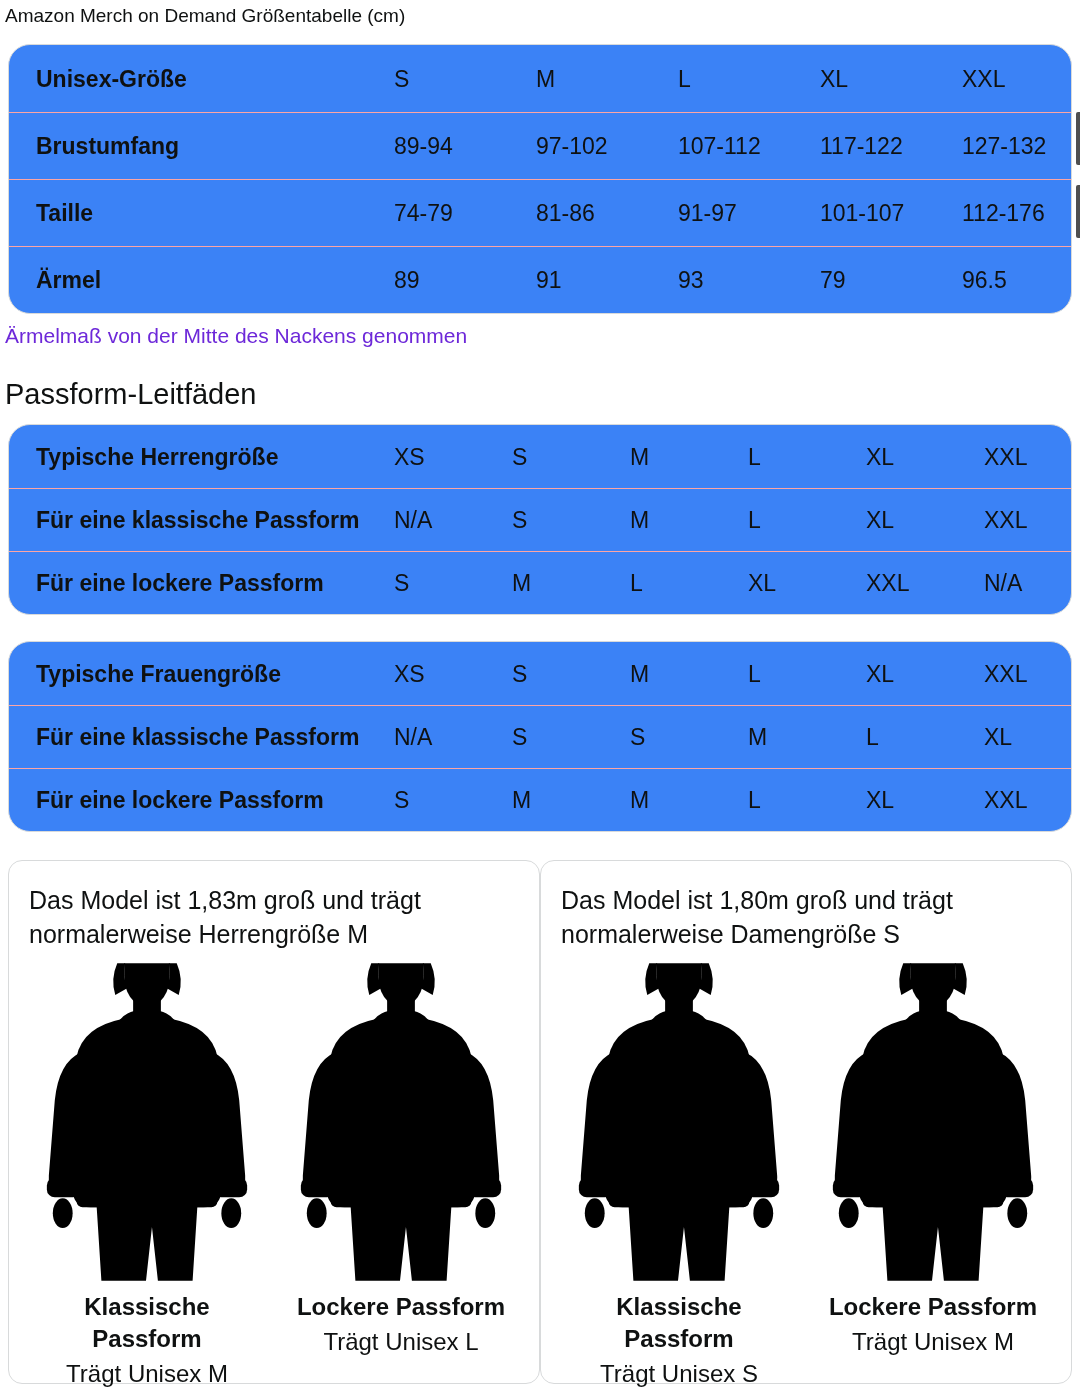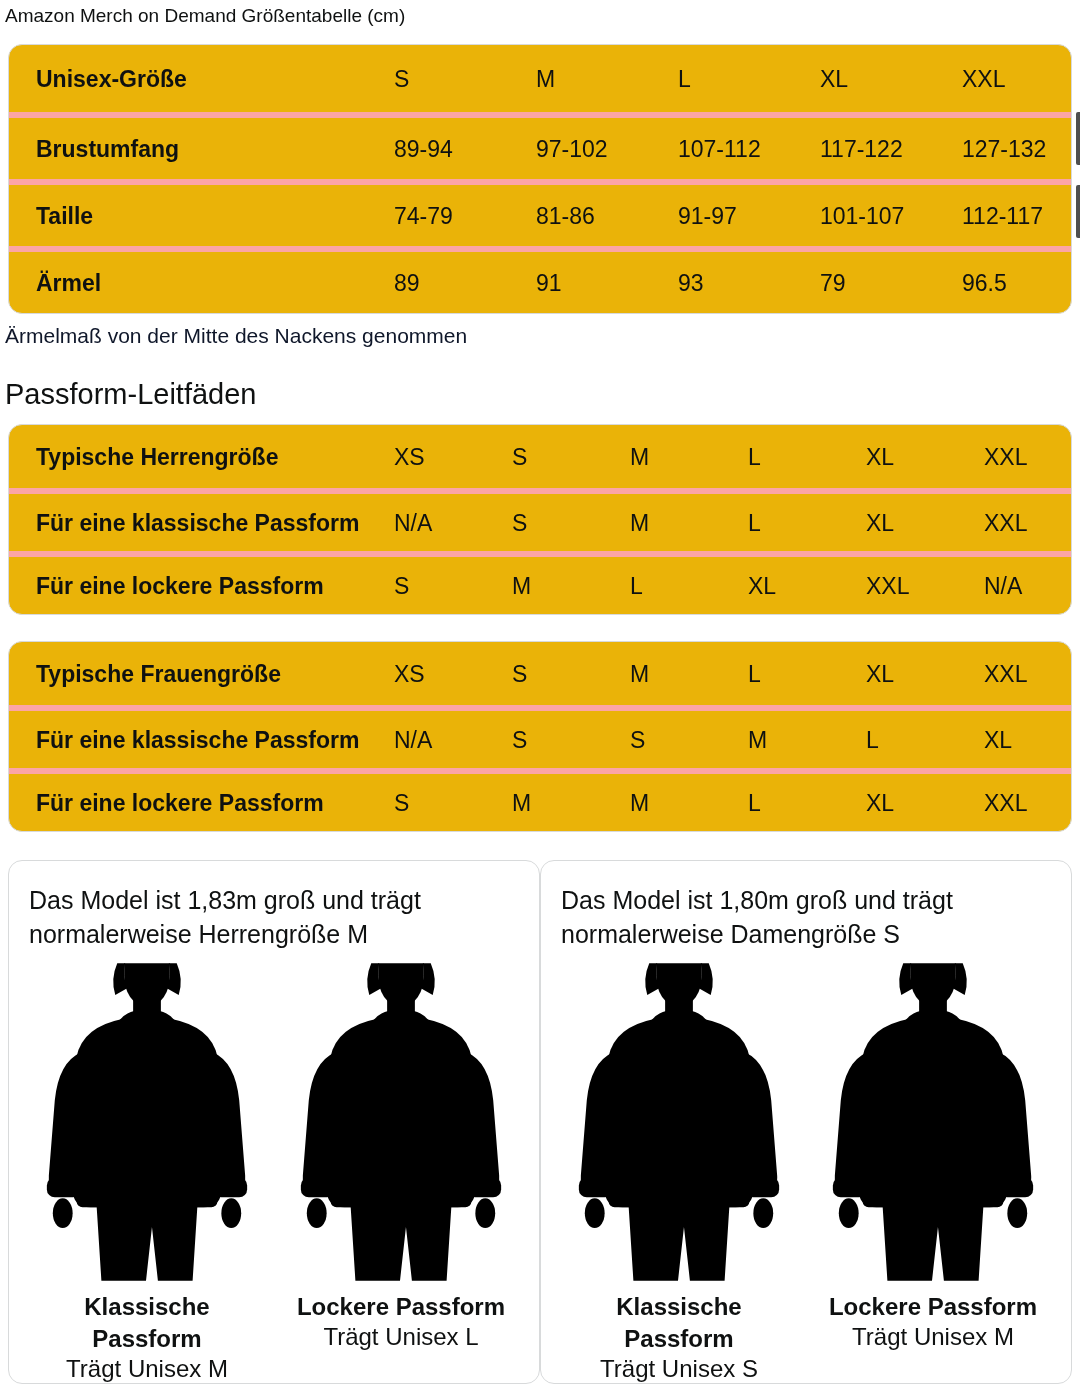--- a/index.html
+++ b/index.html
@@ -12,49 +12,49 @@
   }
   *{box-sizing:border-box;margin:0;padding:0}
   html,body{background:#fff}
   body{
     width:1080px;height:1388px;position:relative;overflow:hidden;
     font-family:"Liberation Sans","DejaVu Sans",sans-serif;
     color:var(--text-color);
   }
   .page-title{font-size:19px;font-weight:400;padding:2px 0 0 5px;line-height:28px}
   .tcard{
-    margin:0 8px;border:1.5px solid var(--border-color);border-radius:14px;
-    background:#eab308;overflow:hidden;
+    margin:0 8px;border:1.5px solid var(--border-color);border-radius:22px;
+    background:#3b82f6;overflow:hidden;
   }
   #size-table{margin-top:14px}
   .t1-row{display:grid;grid-template-columns:358px repeat(4,142px) 1fr;align-items:center;height:67px;padding-left:27px}
   .t2-row{display:grid;grid-template-columns:358px repeat(5,118px) 1fr;align-items:center;height:63px;padding-left:27px}
-  .t1-row + .t1-row,.t2-row + .t2-row{border-top:6px solid #fca5a5}
+  .t1-row + .t1-row,.t2-row + .t2-row{border-top:1px solid #fca5a5}
   .cell{font-size:23px;line-height:28px;white-space:nowrap}
   .cell-label{font-weight:700}
-  .sleeve-note{font-size:21px;color:#0f172a;padding:10px 0 0 5px;line-height:24px}
+  .sleeve-note{font-size:21px;color:#6d28d9;padding:10px 0 0 5px;line-height:24px}
   .section-heading{font-size:29px;font-weight:400;padding:32px 17px 0 5px;line-height:28px}
   #mens-fit-table{margin-top:16px}
   #womens-fit-table{margin-top:26px}
 
   .edge-mark{position:absolute;right:0;width:4px;background:var(--edge-mark);border-radius:2px 0 0 2px}
   #edge-mark-1{top:112px;height:53px}
   #edge-mark-2{top:185px;height:53px}
 
   .cards-row{display:flex;margin:28px 8px 0 8px}
   .model-card{
     flex:1;border:1.5px solid var(--border-color);border-radius:14px;background:#fff;
     padding:22px 20px 18px 20px;height:524px;
   }
   .model-desc{font-size:25px;line-height:34px;max-width:460px}
   .figures-row{display:flex;justify-content:space-between;padding:0 2px;margin-top:12px}
   .figure-box{width:232px;text-align:center}
   .figure{width:232px;height:318px;display:block}
   .caption-title{font-size:24px;font-weight:700;margin-top:10px;line-height:32px}
-  .caption-sub{font-size:24px;font-weight:400;line-height:28px}
+  .caption-sub{font-size:24px;font-weight:400;margin-top:5px;line-height:28px}
 
   
   .card-men .figure{--skin:var(--skin-men);--jeans:var(--jeans-men);--hd:var(--hoodie-gray);--hdd:var(--hoodie-gray-dark)}
   .card-women .figure{--skin:var(--skin-women);--jeans:var(--jeans-women);--hd:var(--hoodie-gray-women);--hdd:var(--hoodie-gray-women-dark)}
 </style>
 </head>
 <body>
 
 <svg width="0" height="0" style="position:absolute" aria-hidden="true">
   <defs>
@@ -108,21 +108,21 @@
     <div class="cell">107-112</div>
     <div class="cell">117-122</div>
     <div class="cell">127-132</div>
   </div>
   <div class="t1-row">
     <div class="cell cell-label">Taille</div>
     <div class="cell">74-79</div>
     <div class="cell">81-86</div>
     <div class="cell">91-97</div>
     <div class="cell">101-107</div>
-    <div class="cell">112-117</div>
+    <div class="cell">112-176</div>
   </div>
   <div class="t1-row">
     <div class="cell cell-label">Ärmel</div>
     <div class="cell">89</div>
     <div class="cell">91</div>
     <div class="cell">93</div>
     <div class="cell">79</div>
     <div class="cell">96.5</div>
   </div>
 </div>

